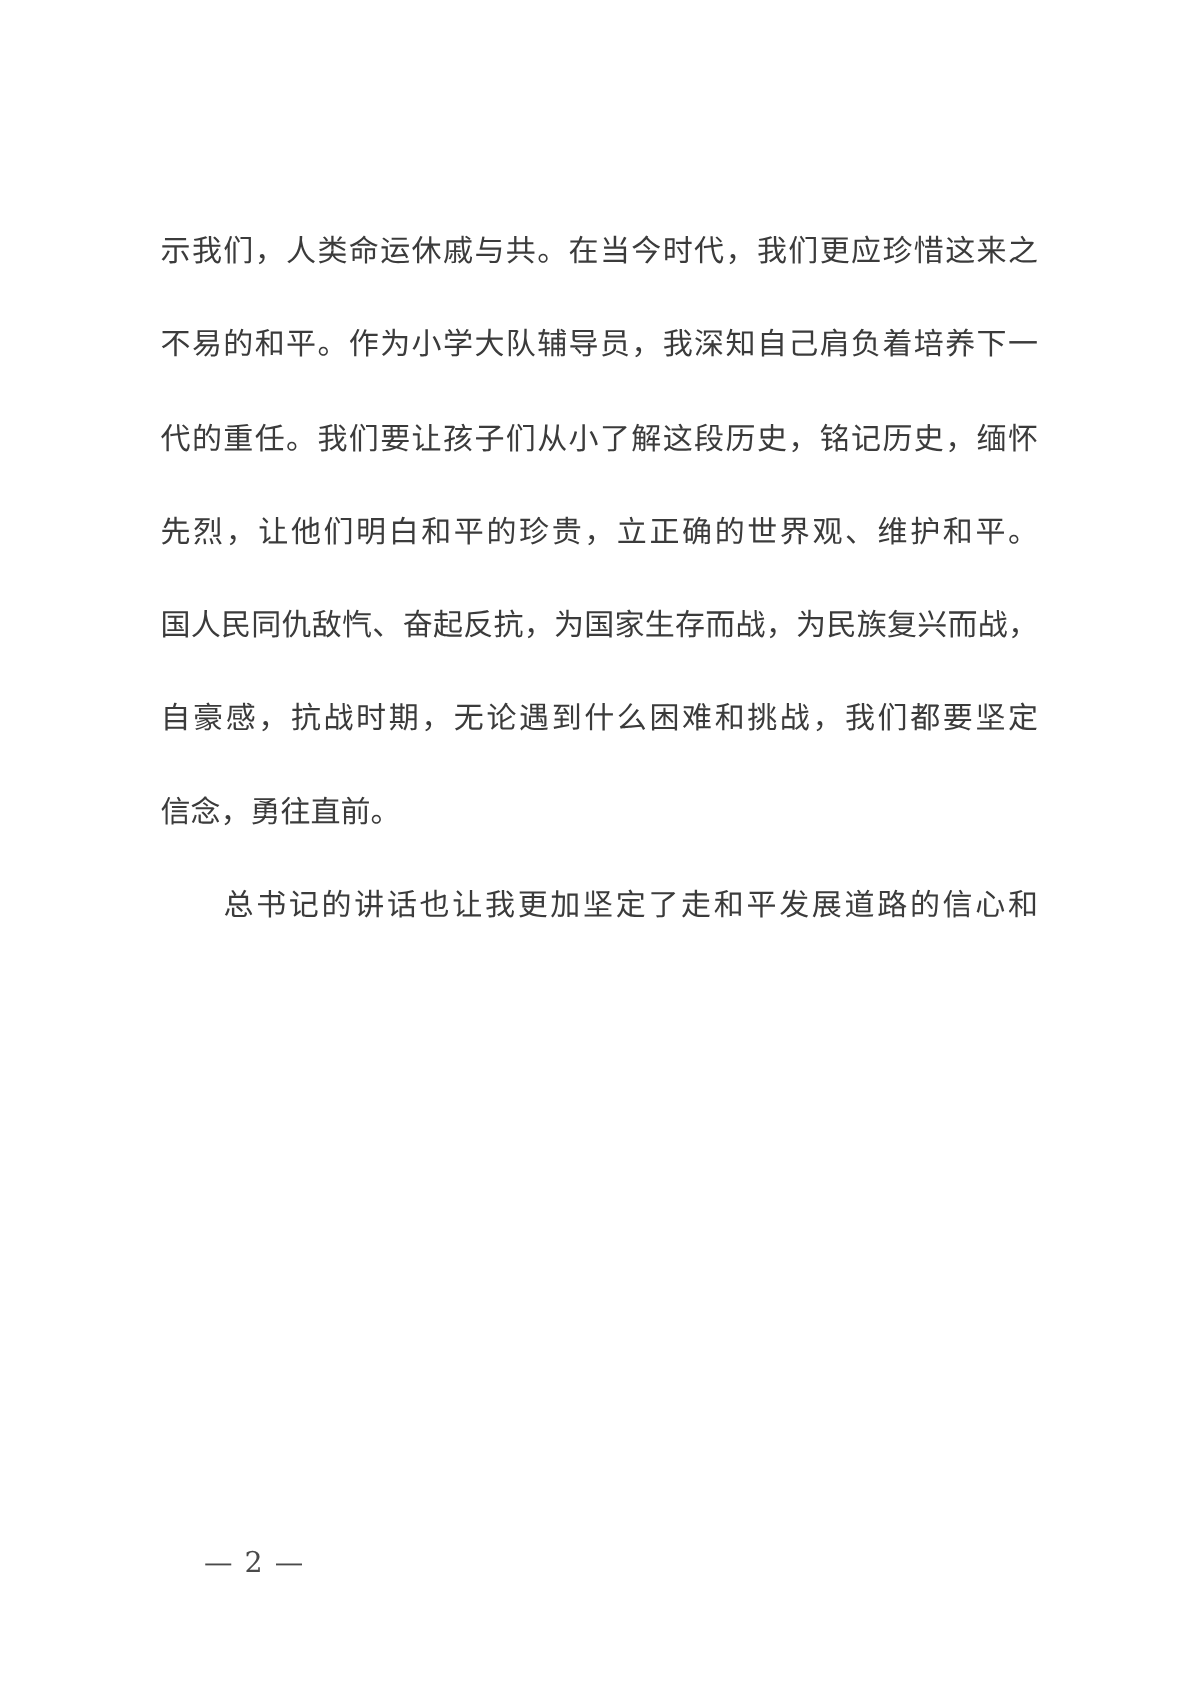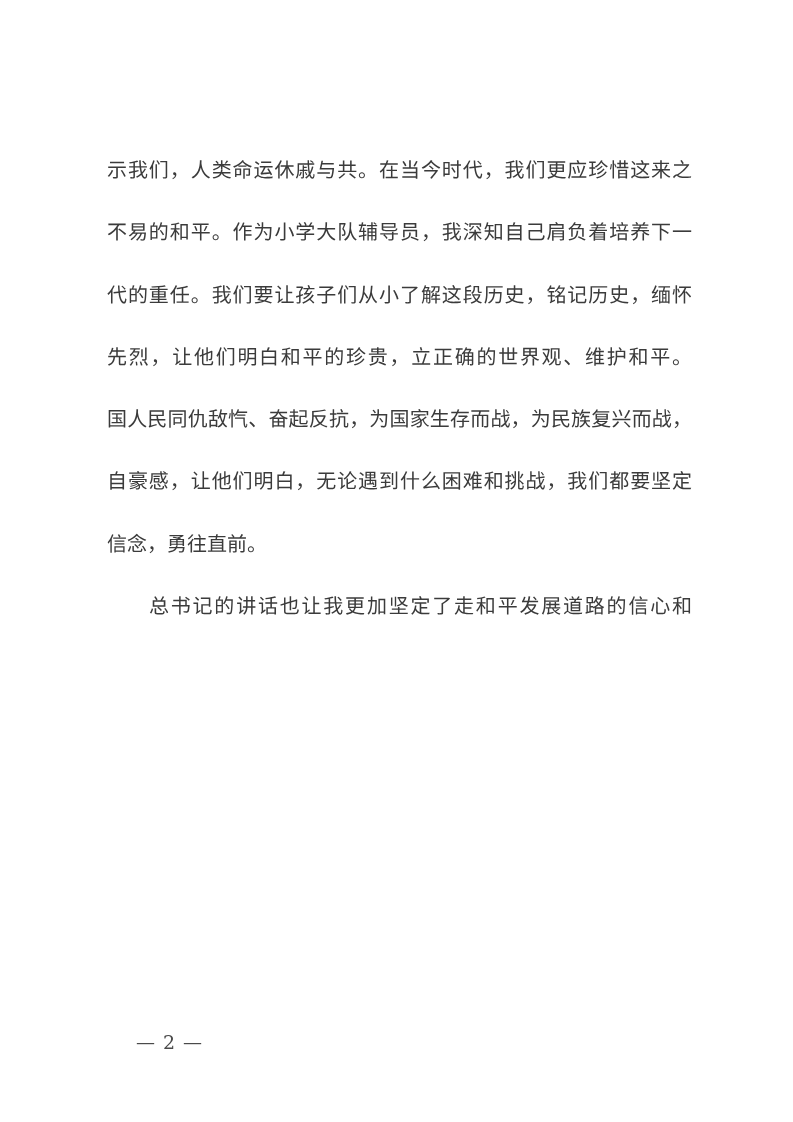--- a/index.html
+++ b/index.html
@@ -21,20 +21,21 @@
     top: 139px;
     width: 585px;
     color: #3b3b3b;
     font-size: 20px;
     line-height: 62.3px;
     font-weight: 400;
   }
   .para {
     margin: 0;
     padding: 0;
+    font-family: Liberation Mono, monospace;
   }
   .line {
     height: 62.3px;
     text-align: justify;
     text-align-last: justify;
     text-justify: inter-character;
     white-space: normal;
   }
   .line.indent {
     padding-left: 42px;
@@ -67,21 +68,21 @@
 
     <div class="para">
       <div class="line">示我们，人类命运休戚与共。在当今时代，我们更应珍惜这来之</div>
       <div class="line">不易的和平。作为小学大队辅导员，我深知自己肩负着培养下一</div>
       <div class="line">代的重任。我们要让孩子们从小了解这段历史，铭记历史，缅怀</div>
       <div class="line">先烈，让他们明白和平的珍贵，立正确的世界观、维护和平。</div>
     </div>
 
     <div class="para">
       <div class="line">国人民同仇敌忾、奋起反抗，为国家生存而战，为民族复兴而战，</div>
-      <div class="line">自豪感，让他们明白，无论遇到什么困难和挑战，我们都要坚定</div>
+      <div class="line">自豪感，抗战时期，无论遇到什么困难和挑战，我们都要坚定</div>
       <div class="line short">信念，勇往直前。</div>
     </div>
 
     <div class="para">
       <div class="line indent">总书记的讲话也让我更加坚定了走和平发展道路的信心和</div>
     </div>
 
   </div>
 
   <div class="footer">

